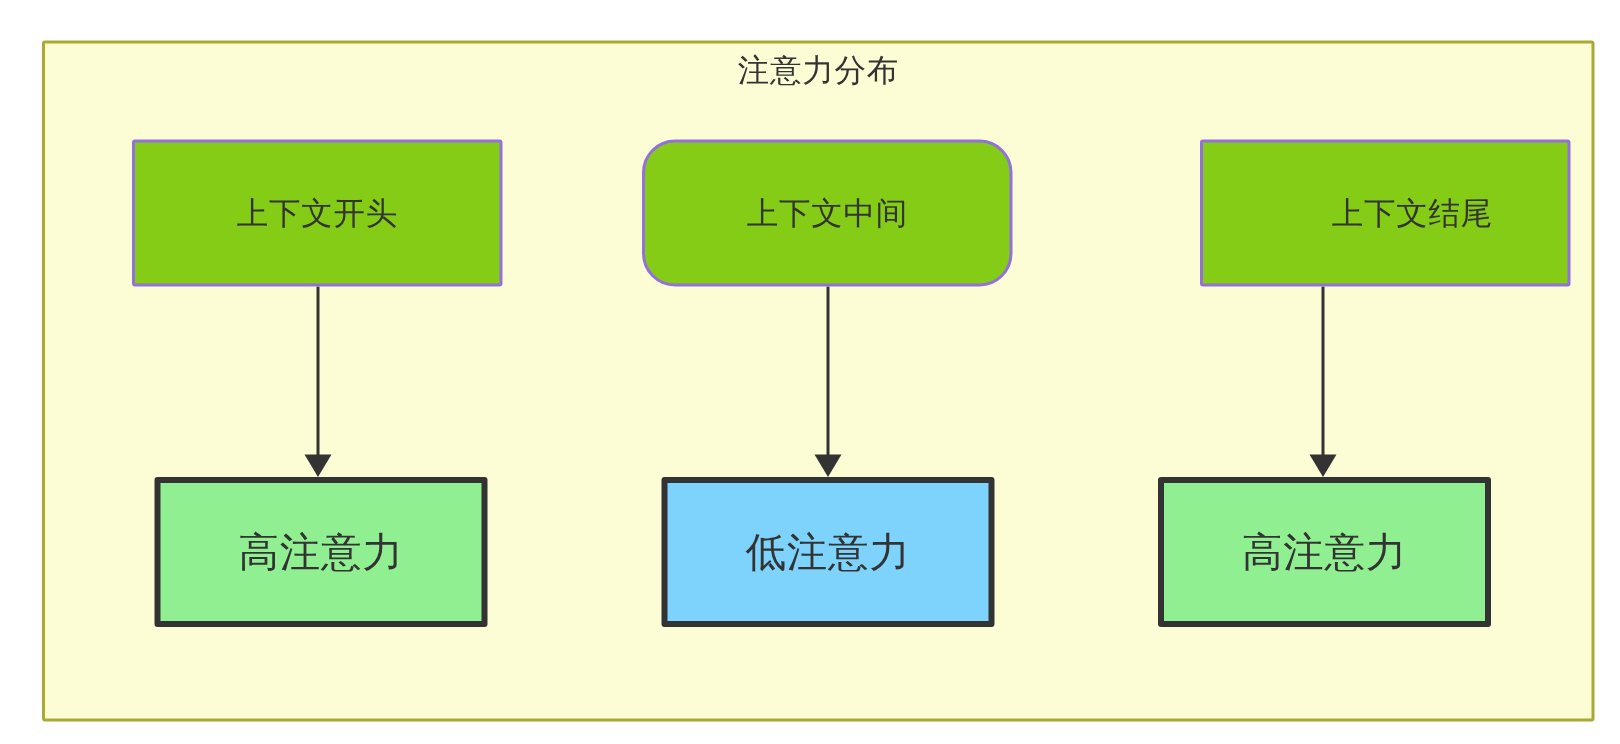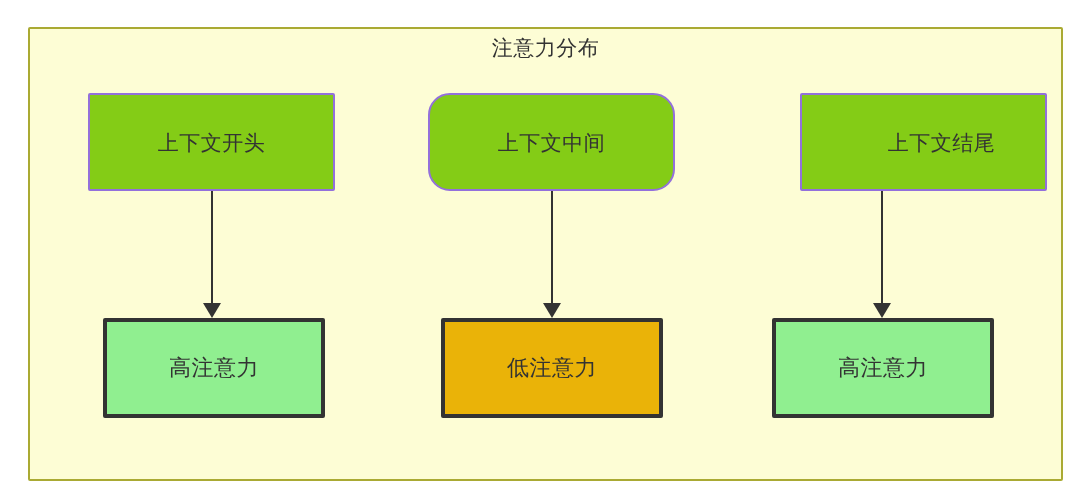--- a/index.html
+++ b/index.html
@@ -64,29 +64,29 @@
     background: #84cc16;
     border: 2px solid #9370db;
     font-size: 21px;
     border-radius: 2px;
   }
 
   .node-attention {
     width: 222px;
     height: 100px;
     border: 4px solid #333333;
-    font-size: 22px;
+    font-size: 27px;
     border-radius: 2px;
   }
 
   .fill-high {
     background: #90ef90;
   }
   .fill-low {
-    background: #eab308;
+    background: #7dd3fc;
     text-align: right;
   }
 
   
   #node-ctx-start  { left: 88px;  top: 93px; }
   #node-ctx-mid    { left: 428px; top: 93px; border-radius: 22px; }
   #node-ctx-end    { left: 800px; top: 93px; padding-left: 36px; }
 
   
   #node-attn-start { left: 103px; top: 318px; }

